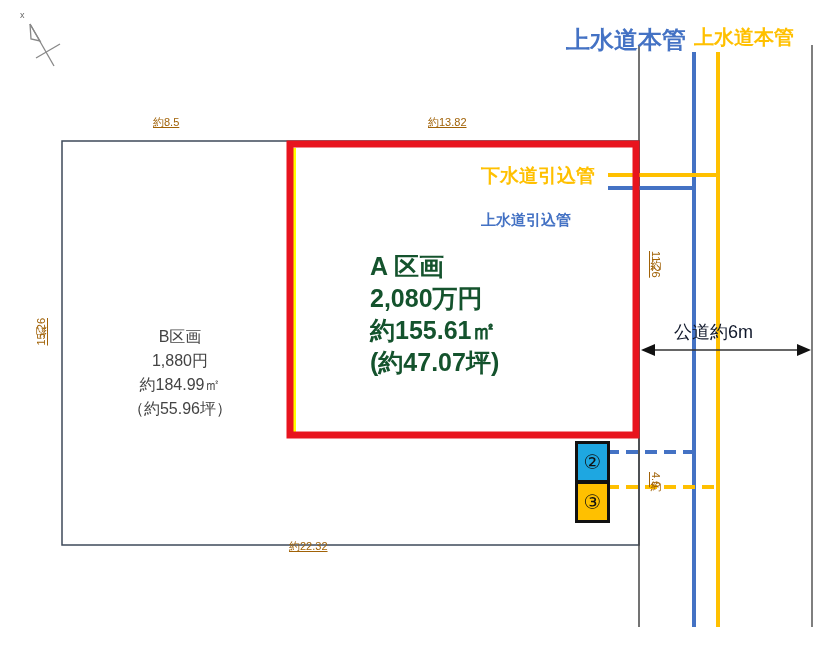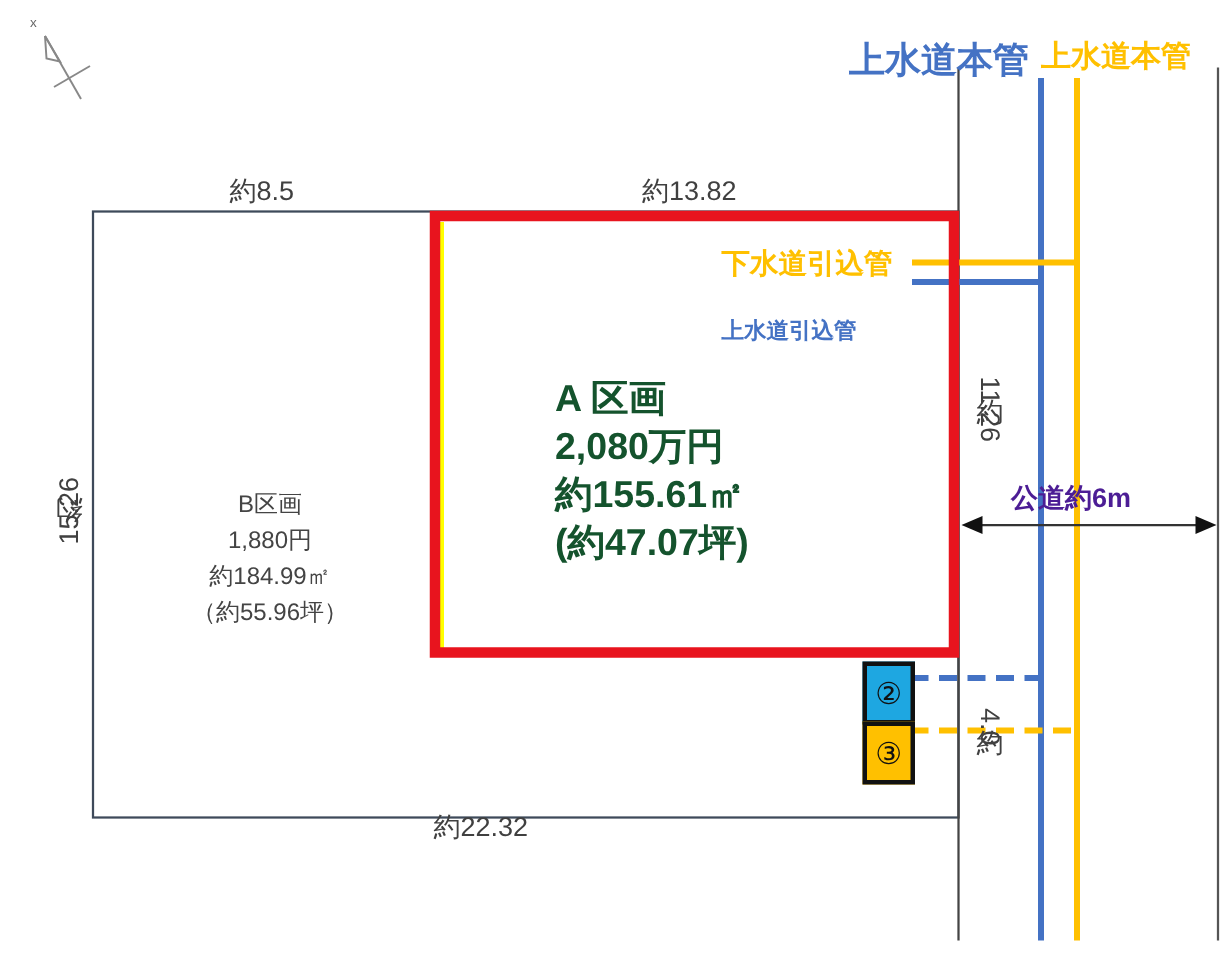--- a/index.html
+++ b/index.html
@@ -1,27 +1,27 @@
 <!DOCTYPE html>
 <html><head>
 <meta charset="utf-8">
 <style>
   html, body { margin:0; padding:0; background:#ffffff; }
   body { width:820px; height:652px; position:relative; overflow:hidden;
          font-family:"Liberation Sans","DejaVu Sans",sans-serif; }
   svg { position:absolute; left:0; top:0; }
   .abs { position:absolute; white-space:nowrap; }
-  .dim { font-size:18px; color:#404040; }
+  .dim { font-size:11px; color:#a16207;text-decoration:underline; }
   .title-blue { color:#4472c4; font-weight:bold; font-size:24px; }
   .title-yellow { color:#ffc000; font-weight:bold; font-size:20px; }
   .branch-y { color:#ffc000; font-weight:bold; font-size:19px; }
   .branch-b { color:#4472c4; font-weight:bold; font-size:15px;margin-top:23px; }
   .a-label { color:#14532d; font-weight:bold; font-size:25px; text-align:left; line-height:32px; }
   .b-label { color:#444; font-size:16px; text-align:center; line-height:24px; }
-  .road { font-weight:bold; font-size:18px; color:#4c1d95; }
+  .road { font-weight:normal; font-size:18px; color:#0f172a; }
   .vert { writing-mode:vertical-rl; }
   .box-num { position:absolute; width:29px; height:36px; border:3px solid #111;
              font-size:20px; display:flex; align-items:center; justify-content:center; color:#111; }
 </style>
 </head>
 <body>
 
 <svg width="820" height="652">
 
   <g stroke="#888" stroke-width="1.3" fill="none">

